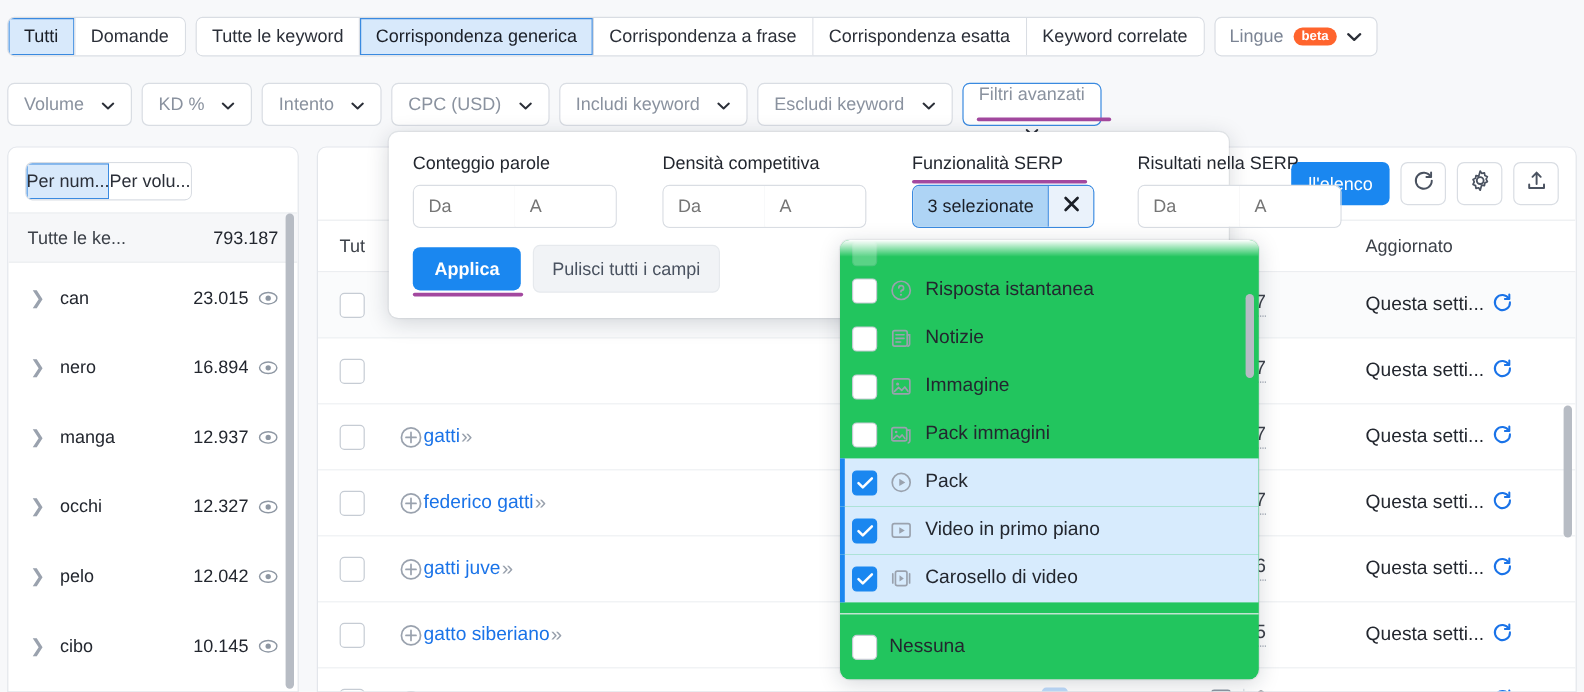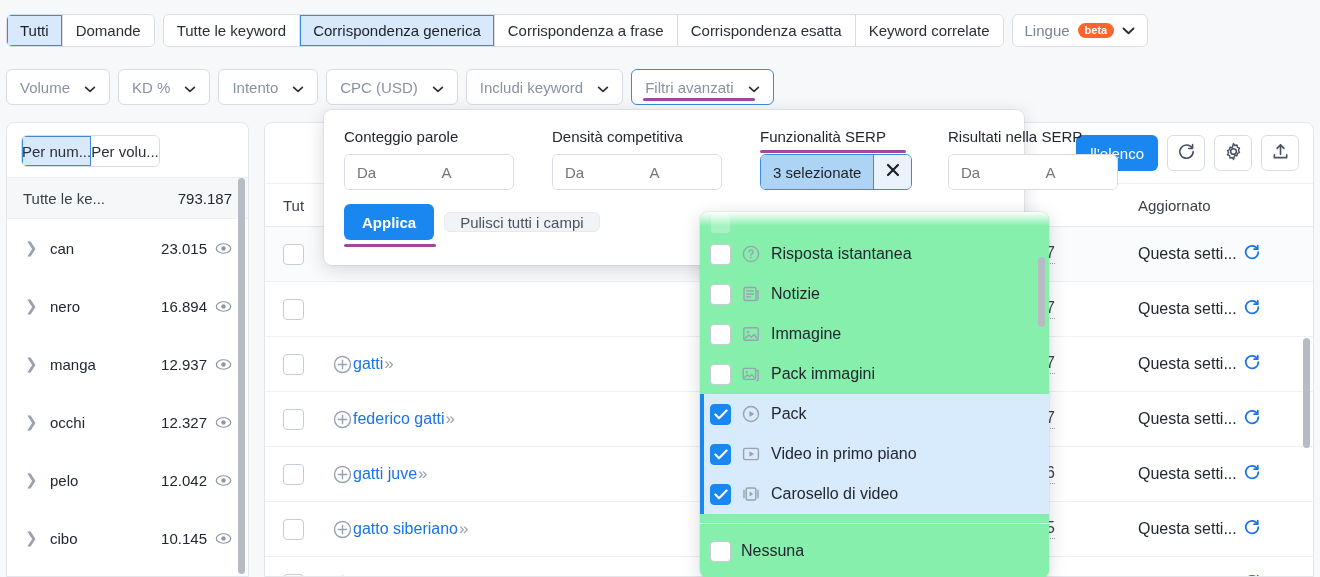--- a/index.html
+++ b/index.html
@@ -70,20 +70,21 @@
     height: 36px; padding: 0 13px;
     background: #fff;
     border: 1px solid #d9dde3;
     border-radius: 6px;
     font-size: 15px; color: #8a929f;
     cursor: pointer; white-space: nowrap;
   }
   .fbtn.focused {
     border-color: #3a8ae0;
     position: relative;
+    flex-direction: column;
   }
   .underline-purple {
     position: absolute;
     height: 3px; border-radius: 2px;
     background: #a3489f;
     pointer-events: none;
   }
 
   
   .sidebar {
@@ -266,30 +267,30 @@
     margin-top: 14px; position: relative;
   }
   .btn-apply {
     background: #1a87f0; color: #fff;
     height: 36px; padding: 0 18px; border-radius: 6px;
     font-size: 15px; display: flex; align-items: center;
     cursor: pointer; font-weight: bold; position: relative;
   }
   .btn-clear {
     background: #f1f3f6; color: #4a5260;
-    height: 20px; padding: 0 15px; border-radius: 6px;
+    height: 40px; padding: 0 15px; border-radius: 6px;
     font-size: 15px; display: flex; align-items: center;
     border: 1px solid #e6e9ed; cursor: pointer;
   }
 
   
   .serp-list {
-    position: absolute; left: 700px; top: 212px;
+    position: absolute; left: 700px; top: 200px;
     width: 349px; height: 366px;
-    background: #86efac; border-radius: 8px;
+    background: #22c55e; border-radius: 8px;
     box-shadow: 0 4px 18px rgba(20,30,50,.17), 0 0 0 1px rgba(20,30,50,.06);
     z-index: 60; overflow: hidden;
   }
   .serp-scrollarea { position: relative; height: 311px; overflow: hidden; }
   .serp-item {
     display: flex; align-items: center;
     height: 40px; padding-left: 10px; gap: 10px;
     font-size: 16px; color: #23272f; cursor: pointer;
     position: relative;
   }
@@ -380,20 +381,26 @@
           </svg></span>
     </div>
     <div class="fbtn">
       <span>CPC (USD)</span>
       <span><svg width="12" height="7" viewBox="0 0 13 8">
             <path d="M1.5 1.5L6.5 6.2 11.5 1.5" stroke="#2b2f38" stroke-width="1.9" fill="none" stroke-linecap="round" stroke-linejoin="round"></path>
           </svg></span>
     </div>
     <div class="fbtn">
       <span>Includi keyword</span>
+      <span><svg width="12" height="7" viewBox="0 0 13 8">
+            <path d="M1.5 1.5L6.5 6.2 11.5 1.5" stroke="#2b2f38" stroke-width="1.9" fill="none" stroke-linecap="round" stroke-linejoin="round"></path>
+          </svg></span>
+    </div>
+    <div class="fbtn">
+      <span>Escludi keyword</span>
       <span><svg width="12" height="7" viewBox="0 0 13 8">
             <path d="M1.5 1.5L6.5 6.2 11.5 1.5" stroke="#2b2f38" stroke-width="1.9" fill="none" stroke-linecap="round" stroke-linejoin="round"></path>
           </svg></span>
     </div>
     <div class="fbtn focused">
       <span>Filtri avanzati</span>
       <span><svg width="12" height="7" viewBox="0 0 13 8">
             <path d="M1.5 1.5L6.5 6.2 11.5 1.5" stroke="#2b2f38" stroke-width="1.9" fill="none" stroke-linecap="round" stroke-linejoin="round"></path>
           </svg></span>
       <span class="underline-purple" style="left:11px; bottom:3px; width:112px;"></span>

